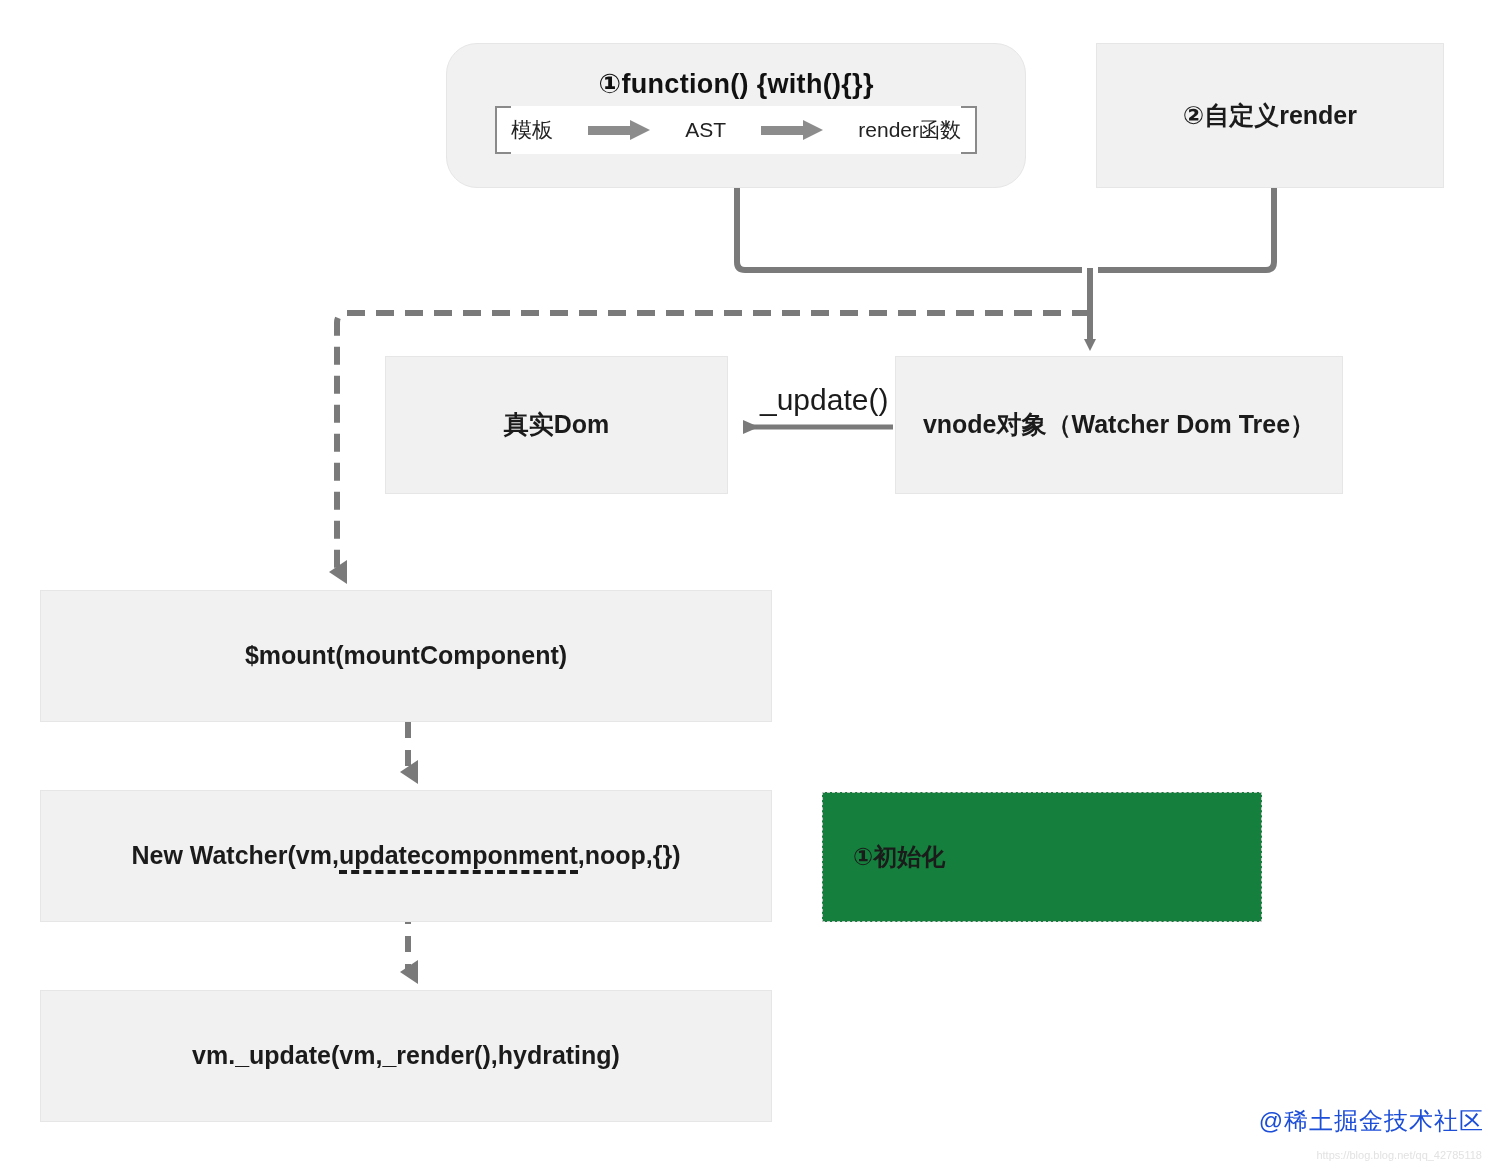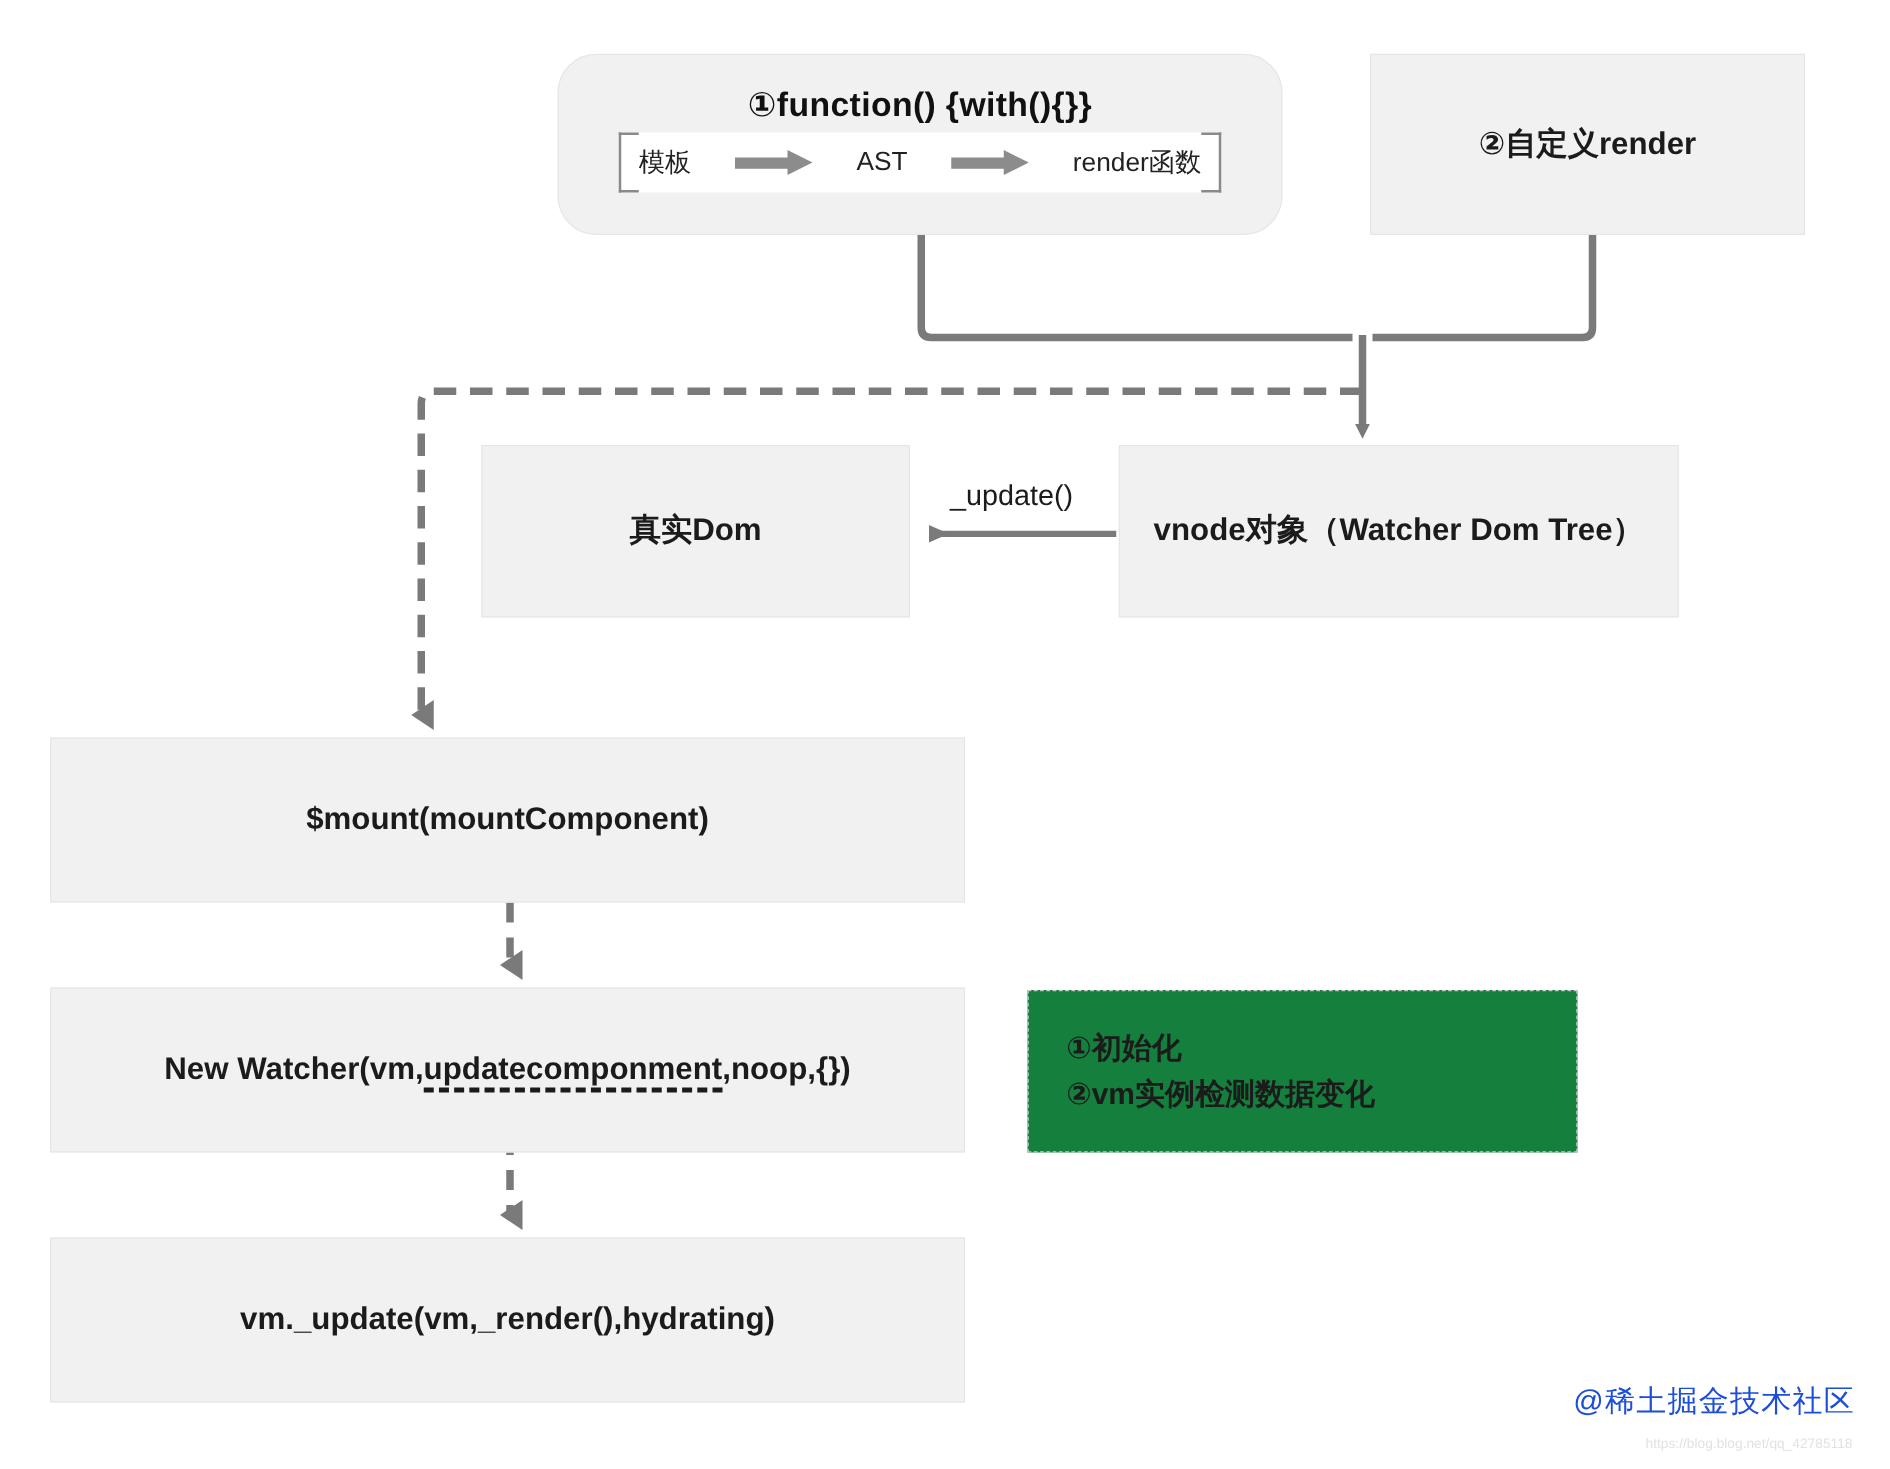--- a/index.html
+++ b/index.html
@@ -176,21 +176,21 @@
     right: 30px;
     bottom: 14px;
     color: #e2e2e2;
     font-size: 11px;
     white-space: nowrap;
   }
 
   
   .wire-label {
     position: absolute;
-    font-size: 23px;
+    font-size: 30px;
     color: #1b1b1b;
     background: #ffffff;
     padding: 0 4px;
     white-space: nowrap;
   }
   #label-update { left: 756px; top: 383px; }
 </style>
 </head>
 <body>
 
@@ -267,19 +267,18 @@
   </div>
 
   <div class="node" id="node-vmupdate">
     <span class="node-label">vm._update(vm,_render(),hydrating)</span>
   </div>
 
   <span class="wire-label" id="label-update">_update()</span>
 
   <div id="note-box">
     <span>①初始化</span>
-    <span>②vm实例检测数据变化</span>
   </div>
 
   <div id="watermark">@稀土掘金技术社区</div>
   <div id="watermark-url">https://blog.blog.net/qq_42785118</div>
 
 </div>
 
 </body></html>

